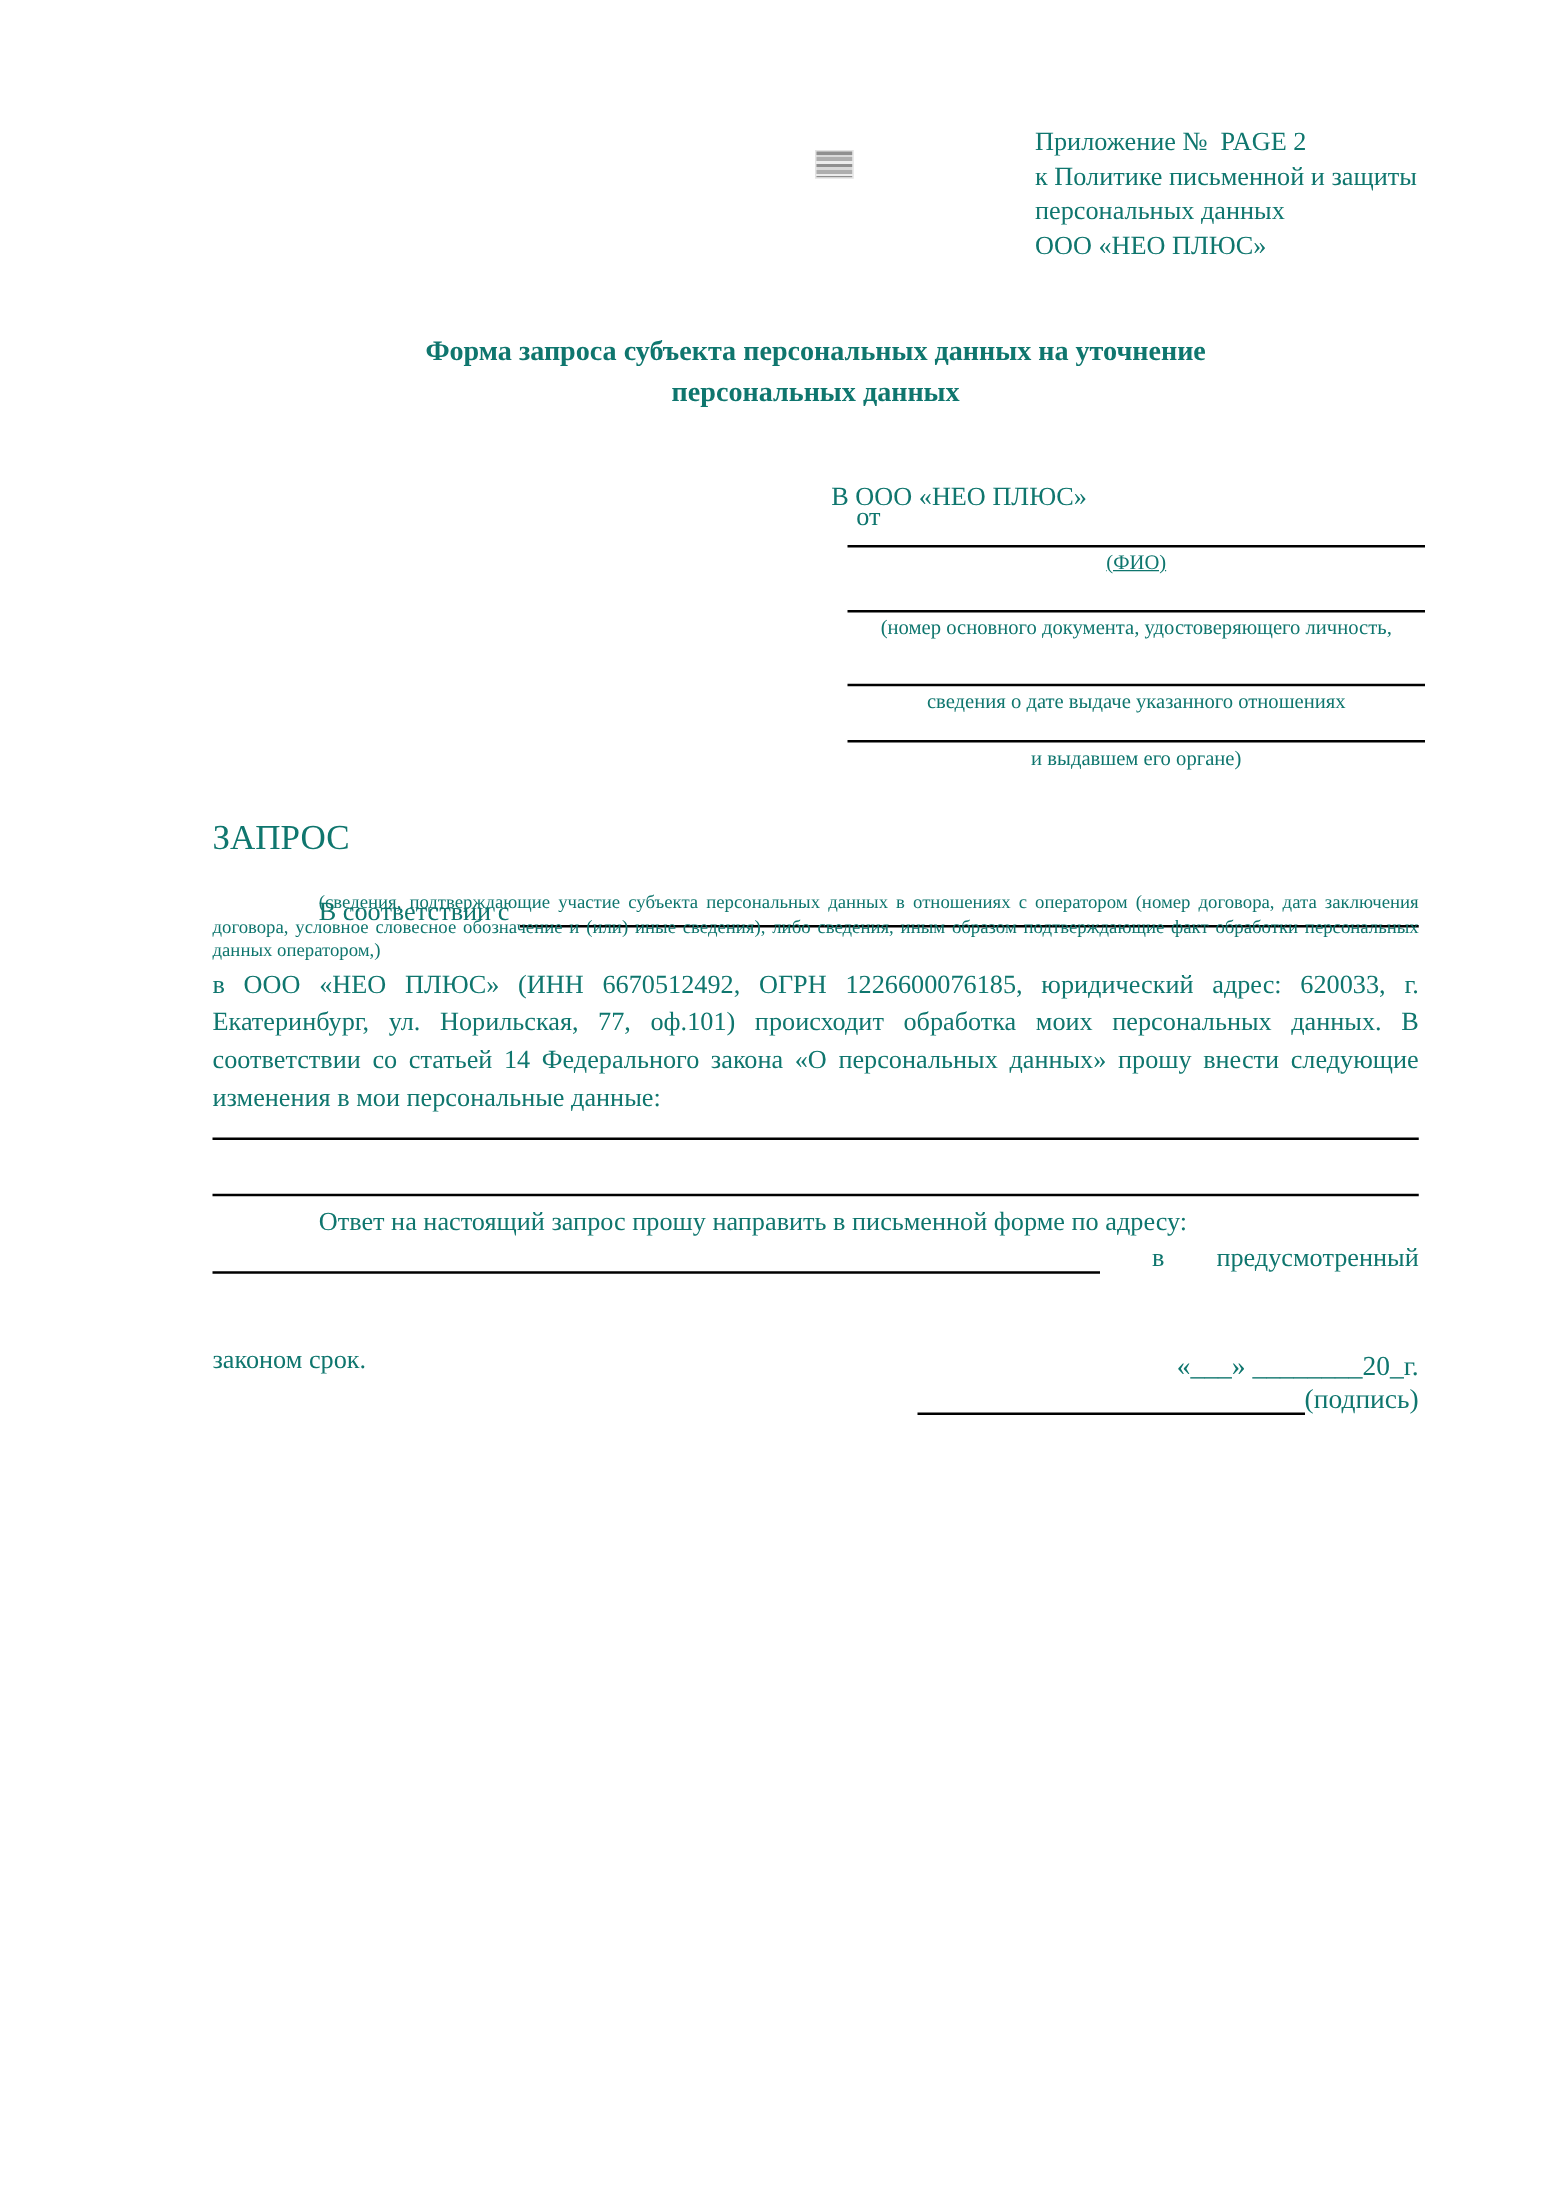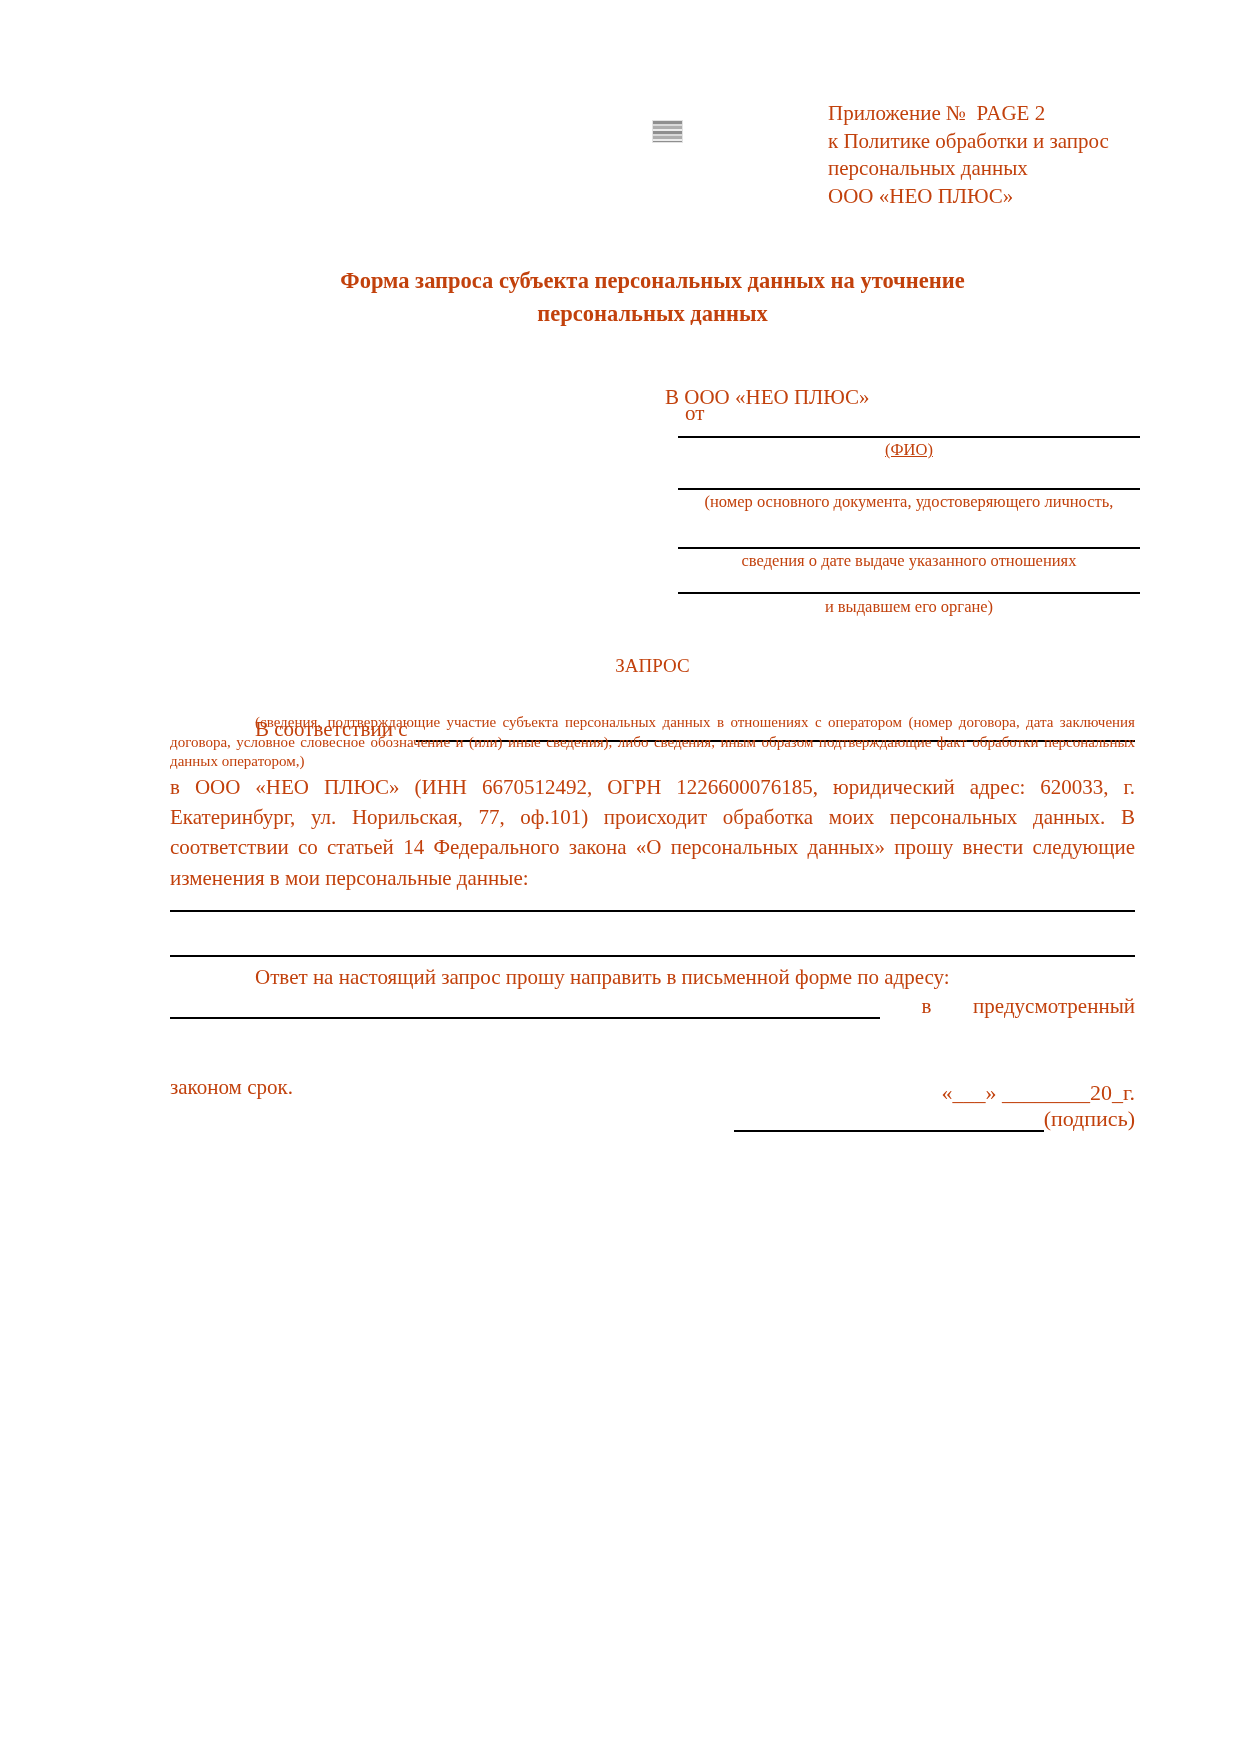--- a/index.html
+++ b/index.html
@@ -2,21 +2,21 @@
 <html><head>
 <meta charset="utf-8">
 <style>
   * { margin:0; padding:0; box-sizing:border-box; }
   html,body { background:#ffffff; }
   .page {
     position:relative;
     width:1242px; height:1418px;
     background:#ffffff;
     font-family:"Liberation Serif","DejaVu Serif",serif;
-    color:#c2410c;
+    color:#0f766e;
     overflow:hidden;
   }
   
   .artifact {
     position:absolute; left:653px; top:121px; width:29px; height:21px;
     background:repeating-linear-gradient(180deg,
       #8f8f8f 0 3px, #d9d9d9 3px 5px, #aeaeae 5px 8px, #ececec 8px 10px);
     outline:1px solid #e3e3e3;
   }
   .hdr {
@@ -31,21 +31,21 @@
   .to   { position:absolute; left:665px; top:369px; font-size:21px;margin-top:16px; }
   .from { position:absolute; left:685px; top:401px; font-size:21px; }
   .uline { position:absolute; left:678px; width:462px; height:2px; background:#000; }
   .cap   { position:absolute; left:678px; width:462px; text-align:center; font-size:16.5px; line-height:20px; }
   .l1{top:436px;} .c1{top:440px;text-decoration:underline;}
   .l2{top:488px;} .c2{top:492px;}
   .l3{top:547px;} .c3{top:551px;}
   .l4{top:592px;} .c4{top:597px;}
   .req-heading {
     position:absolute; left:170px; top:655px; width:965px;
-    text-align:center; font-size:19px;
+    font-size:28px;
   }
   .intro {
     position:absolute; left:170px; top:684px; width:965px;
     display:flex; align-items:flex-end; font-size:21px; line-height:26px;margin-top:32px;
   }
   .intro .lead { margin-left:85px; white-space:nowrap; }
   .fill { flex:1 1 auto; border-bottom:2px solid #000; margin-left:8px; height:24px; }
   .footnote {
     position:absolute; left:170px; top:713px; width:965px;
     font-size:15px; line-height:19.5px; text-align:justify; text-indent:85px;
@@ -77,21 +77,21 @@
 </style>
 </head>
 <body>
 
 <div class="page">
 
   <div class="artifact"></div>
 
   <div class="hdr">
     <div class="pre">Приложение №  PAGE 2</div>
-    <div>к Политике обработки и запрос</div>
+    <div>к Политике письменной и защиты</div>
     <div>персональных данных</div>
     <div>ООО «НЕО ПЛЮС»</div>
   </div>
 
   <div class="title">
     <div>Форма запроса субъекта персональных данных на уточнение</div>
     <div>персональных данных</div>
   </div>
 
   <div class="to">В ООО «НЕО ПЛЮС»</div>

